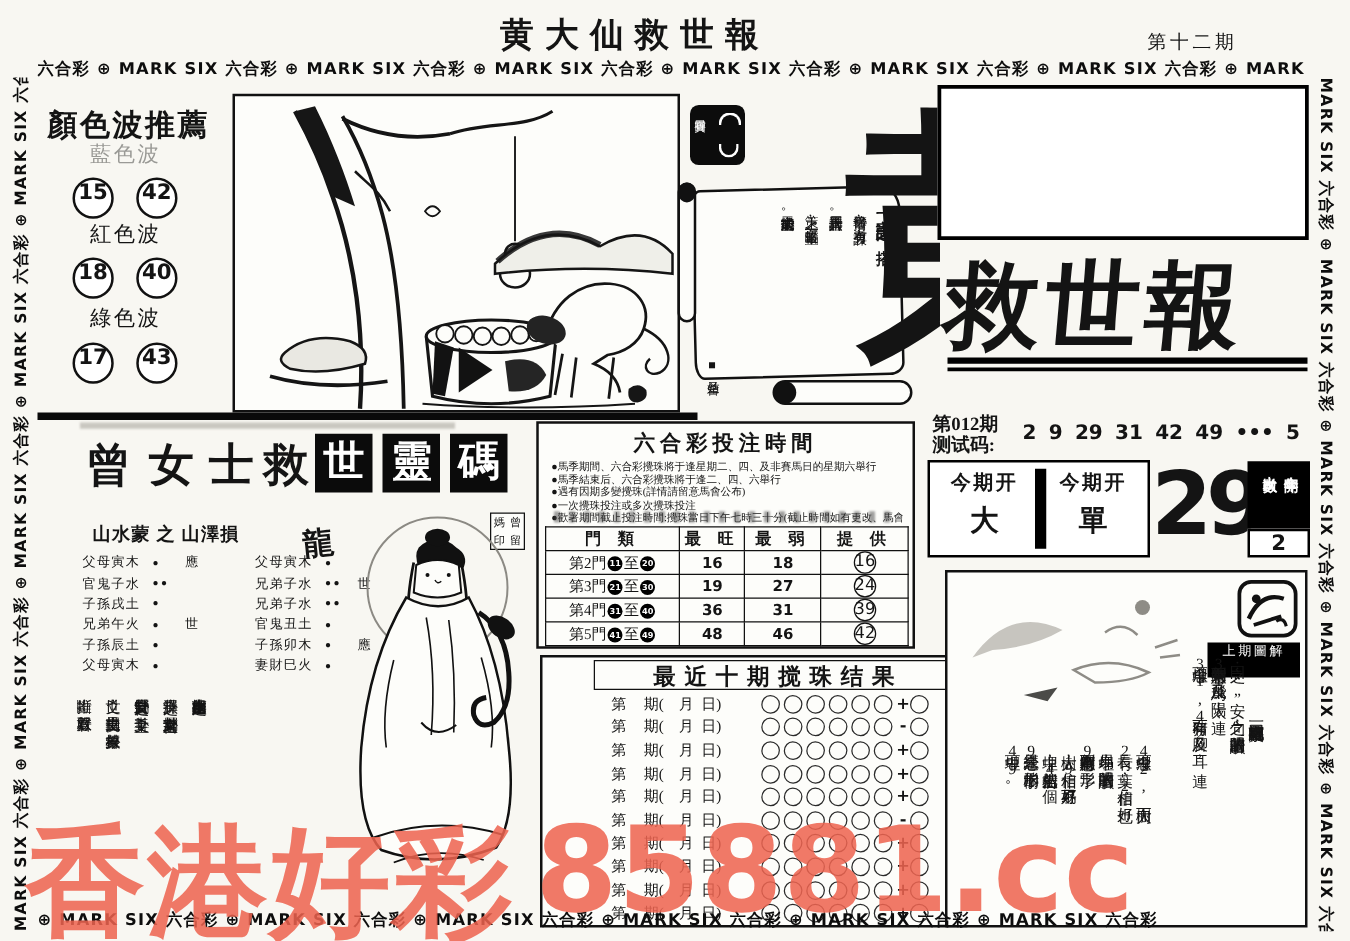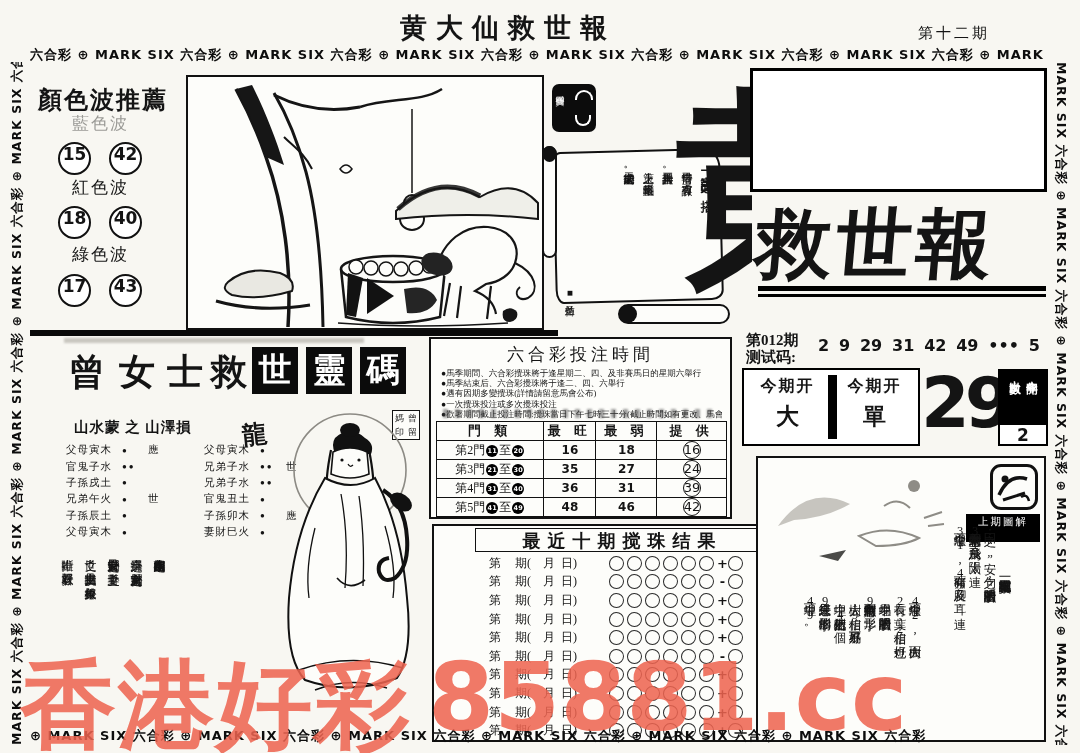--- a/index.html
+++ b/index.html
@@ -66,21 +66,21 @@
   .curdiv{position:absolute;left:84px;top:5px;width:9px;height:64px;background:#000;}
   .bignum{position:absolute;left:921px;top:360px;width:77px;height:86px;text-align:center;
           font:bold 70px "DejaVu Sans",sans-serif;letter-spacing:-5px;line-height:86px;}
   .countbadge{position:absolute;left:998px;top:369px;width:50px;height:54px;background:#000;color:#fff;
               display:flex;flex-direction:row-reverse;justify-content:center;gap:4px;padding-top:3px;}
   .countbadge .v{font-size:11.5px;font-weight:bold;letter-spacing:1px;}
   .countval{position:absolute;left:998px;top:423px;width:50px;height:23px;border:2px solid #000;background:#fff;
             text-align:center;font:bold 17px "DejaVu Sans",sans-serif;line-height:20px;}
   
   .betbox{position:absolute;left:429px;top:337px;width:303px;height:182px;border:2px solid #111;background:#fdfdfa;}
-  .bet-title{text-align:center;font-size:17px;font-weight:normal;letter-spacing:4px;margin-top:4px;}
+  .bet-title{text-align:center;font-size:17px;font-weight:bold;letter-spacing:4px;margin-top:4px;}
   .bet-bullets{margin:2px 8px 0 10px;}
   .bet-bullets div{font-size:8.5px;line-height:1.2;white-space:nowrap;overflow:hidden;}
   .smudge{position:absolute;left:12px;top:70px;width:270px;height:9px;opacity:.5;filter:blur(1px);
           background:repeating-linear-gradient(90deg,#444 0 5px,transparent 5px 12px);}
   .bet-table{position:absolute;left:5px;top:82px;width:291px;border-collapse:collapse;}
   .bet-table td,.bet-table th{border:1.6px solid #111;text-align:center;font-size:12px;height:15px;padding:0;}
   .bet-table th{font-size:13px;letter-spacing:5px;font-weight:bold;}
   .gatecell{font-size:11px;white-space:nowrap;}
   .ball{display:inline-block;width:12px;height:12px;background:#000;border-radius:50%;color:#fff;
         font:bold 6.5px "DejaVu Sans",sans-serif;line-height:12px;text-align:center;vertical-align:middle;margin:0 1px;}
@@ -274,21 +274,21 @@
         <th data-name="col-header">提 供</th>
       </tr>
       <tr data-name="gate-row">
         <td class="gatecell"><span data-name="gate-name">第2門</span><span class="ball" data-name="range-ball">11</span><span data-name="to-label">至</span><span class="ball" data-name="range-ball">20</span></td>
         <td class="numcell" data-name="hot-value">16</td>
         <td class="numcell" data-name="cold-value">18</td>
         <td><span class="pick" data-name="pick-circle">16</span></td>
       </tr>
       <tr data-name="gate-row">
         <td class="gatecell"><span data-name="gate-name">第3門</span><span class="ball" data-name="range-ball">21</span><span data-name="to-label">至</span><span class="ball" data-name="range-ball">30</span></td>
-        <td class="numcell" data-name="hot-value">35</td>
+        <td class="numcell" data-name="hot-value">19</td>
         <td class="numcell" data-name="cold-value">27</td>
         <td><span class="pick" data-name="pick-circle">24</span></td>
       </tr>
       <tr data-name="gate-row">
         <td class="gatecell"><span data-name="gate-name">第4門</span><span class="ball" data-name="range-ball">31</span><span data-name="to-label">至</span><span class="ball" data-name="range-ball">40</span></td>
         <td class="numcell" data-name="hot-value">36</td>
         <td class="numcell" data-name="cold-value">31</td>
         <td><span class="pick" data-name="pick-circle">39</span></td>
       </tr>
       <tr data-name="gate-row">

